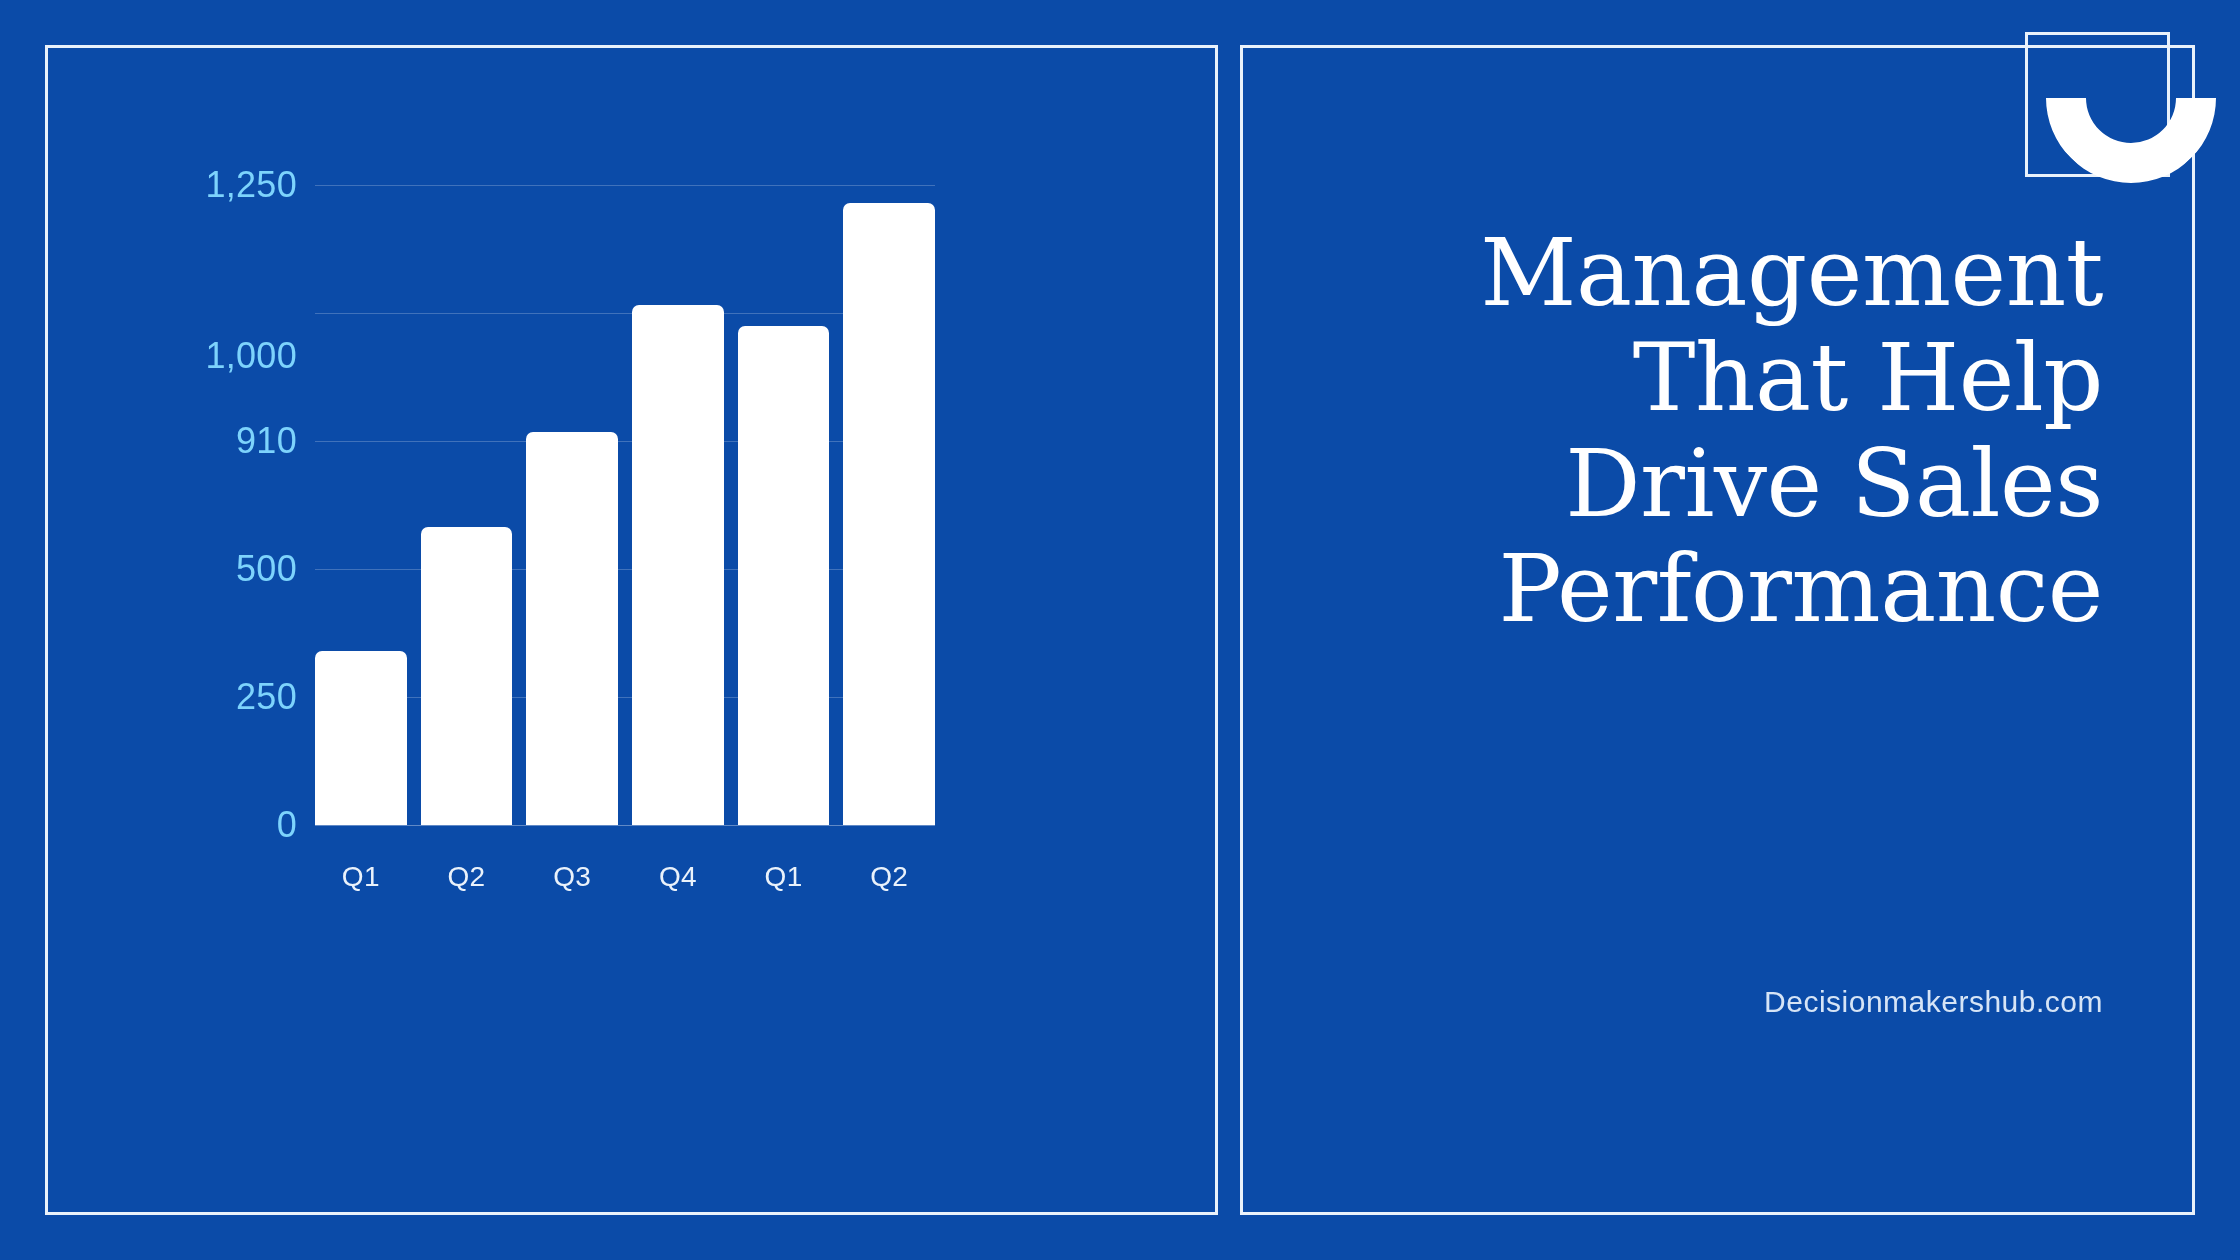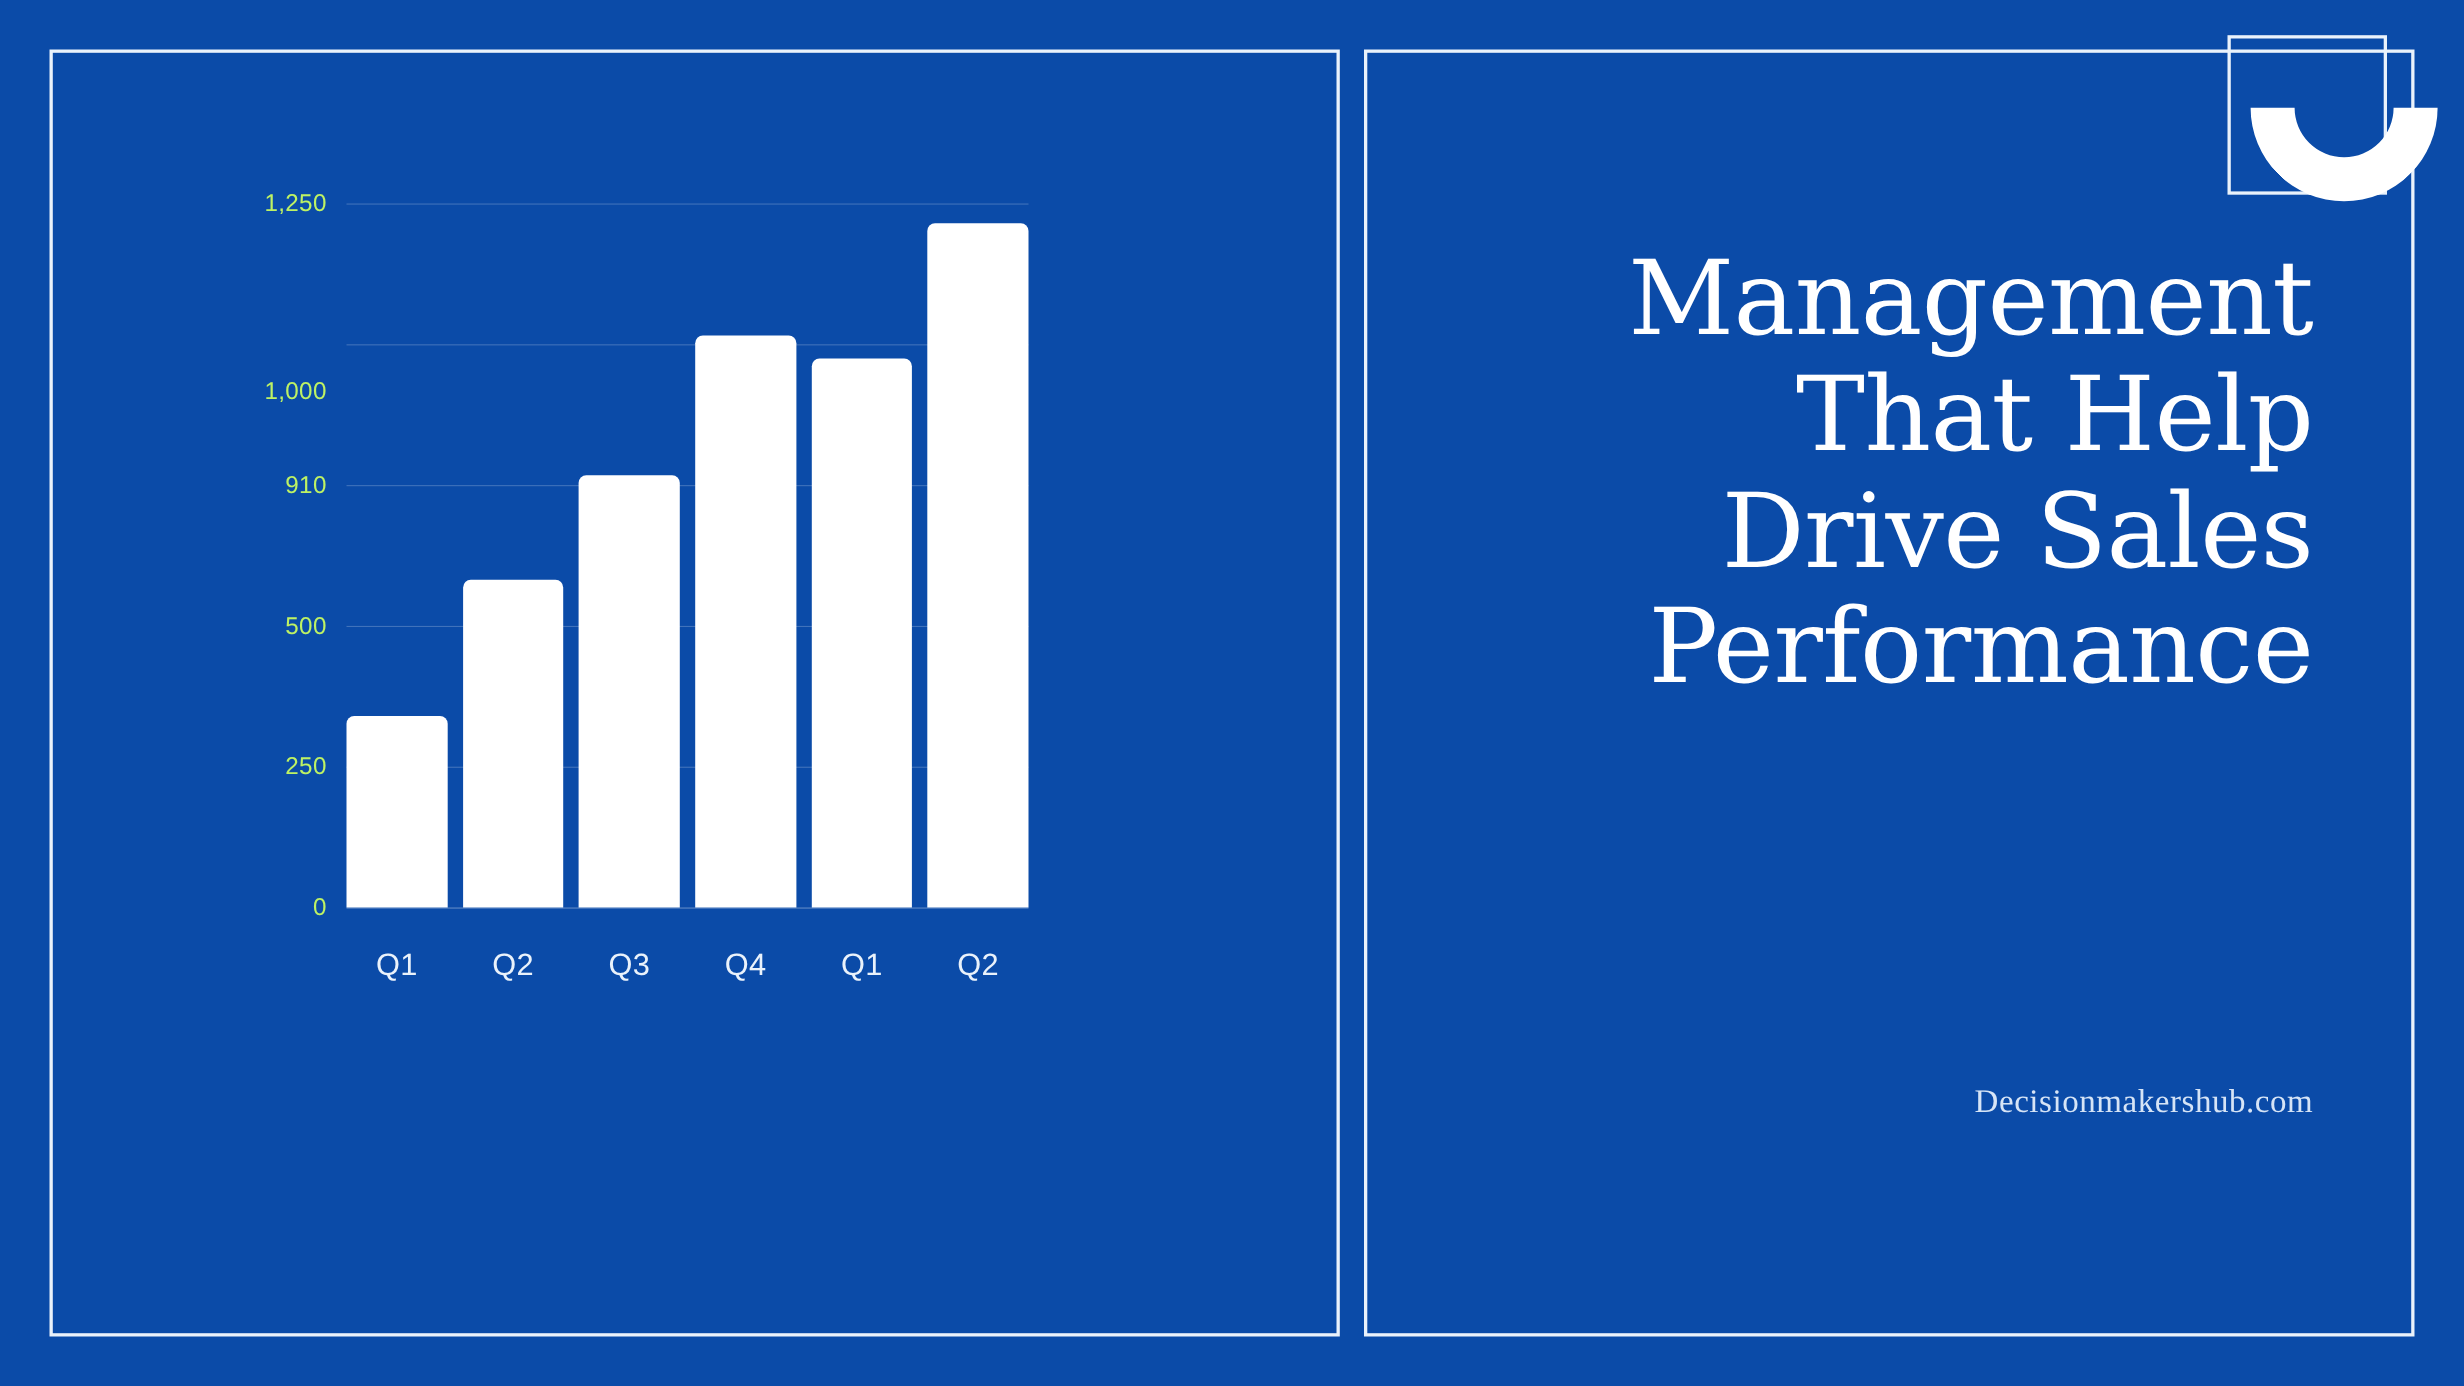--- a/index.html
+++ b/index.html
@@ -44,22 +44,22 @@
     left:0; right:0;
     height:1px;
     background:rgba(255,255,255,0.22);
   }
   .gridline.zero { background:rgba(255,255,255,0.35); }
 
   .ytick {
     position:absolute;
     right:calc(100% + 18px);
     transform:translateY(-50%);
-    color:#bef264;
-    font-size:22px;
+    color:#7dd3fc;
+    font-size:36px;
     white-space:nowrap;
     letter-spacing:0.3px;
   }
 
   .bars {
     position:absolute;
     left:0; right:0; top:0; bottom:0;
     display:flex;
     align-items:flex-end;
     justify-content:space-between;
@@ -145,21 +145,21 @@
   }
 
   .brand {
     position:absolute;
     right:92px;
     top:940px;
     width:790px;
     text-align:right;
     color:#D6E4F6;
     font-size:30px;
-    font-family:Liberation Serif, serif;
+    font-family:Liberation Sans, sans-serif;
     font-weight:300;
     letter-spacing:0.5px;
   }
 </style>
 </head>
 <body>
 
 <div class="frame-left"></div>
 <div class="frame-right"></div>
 

